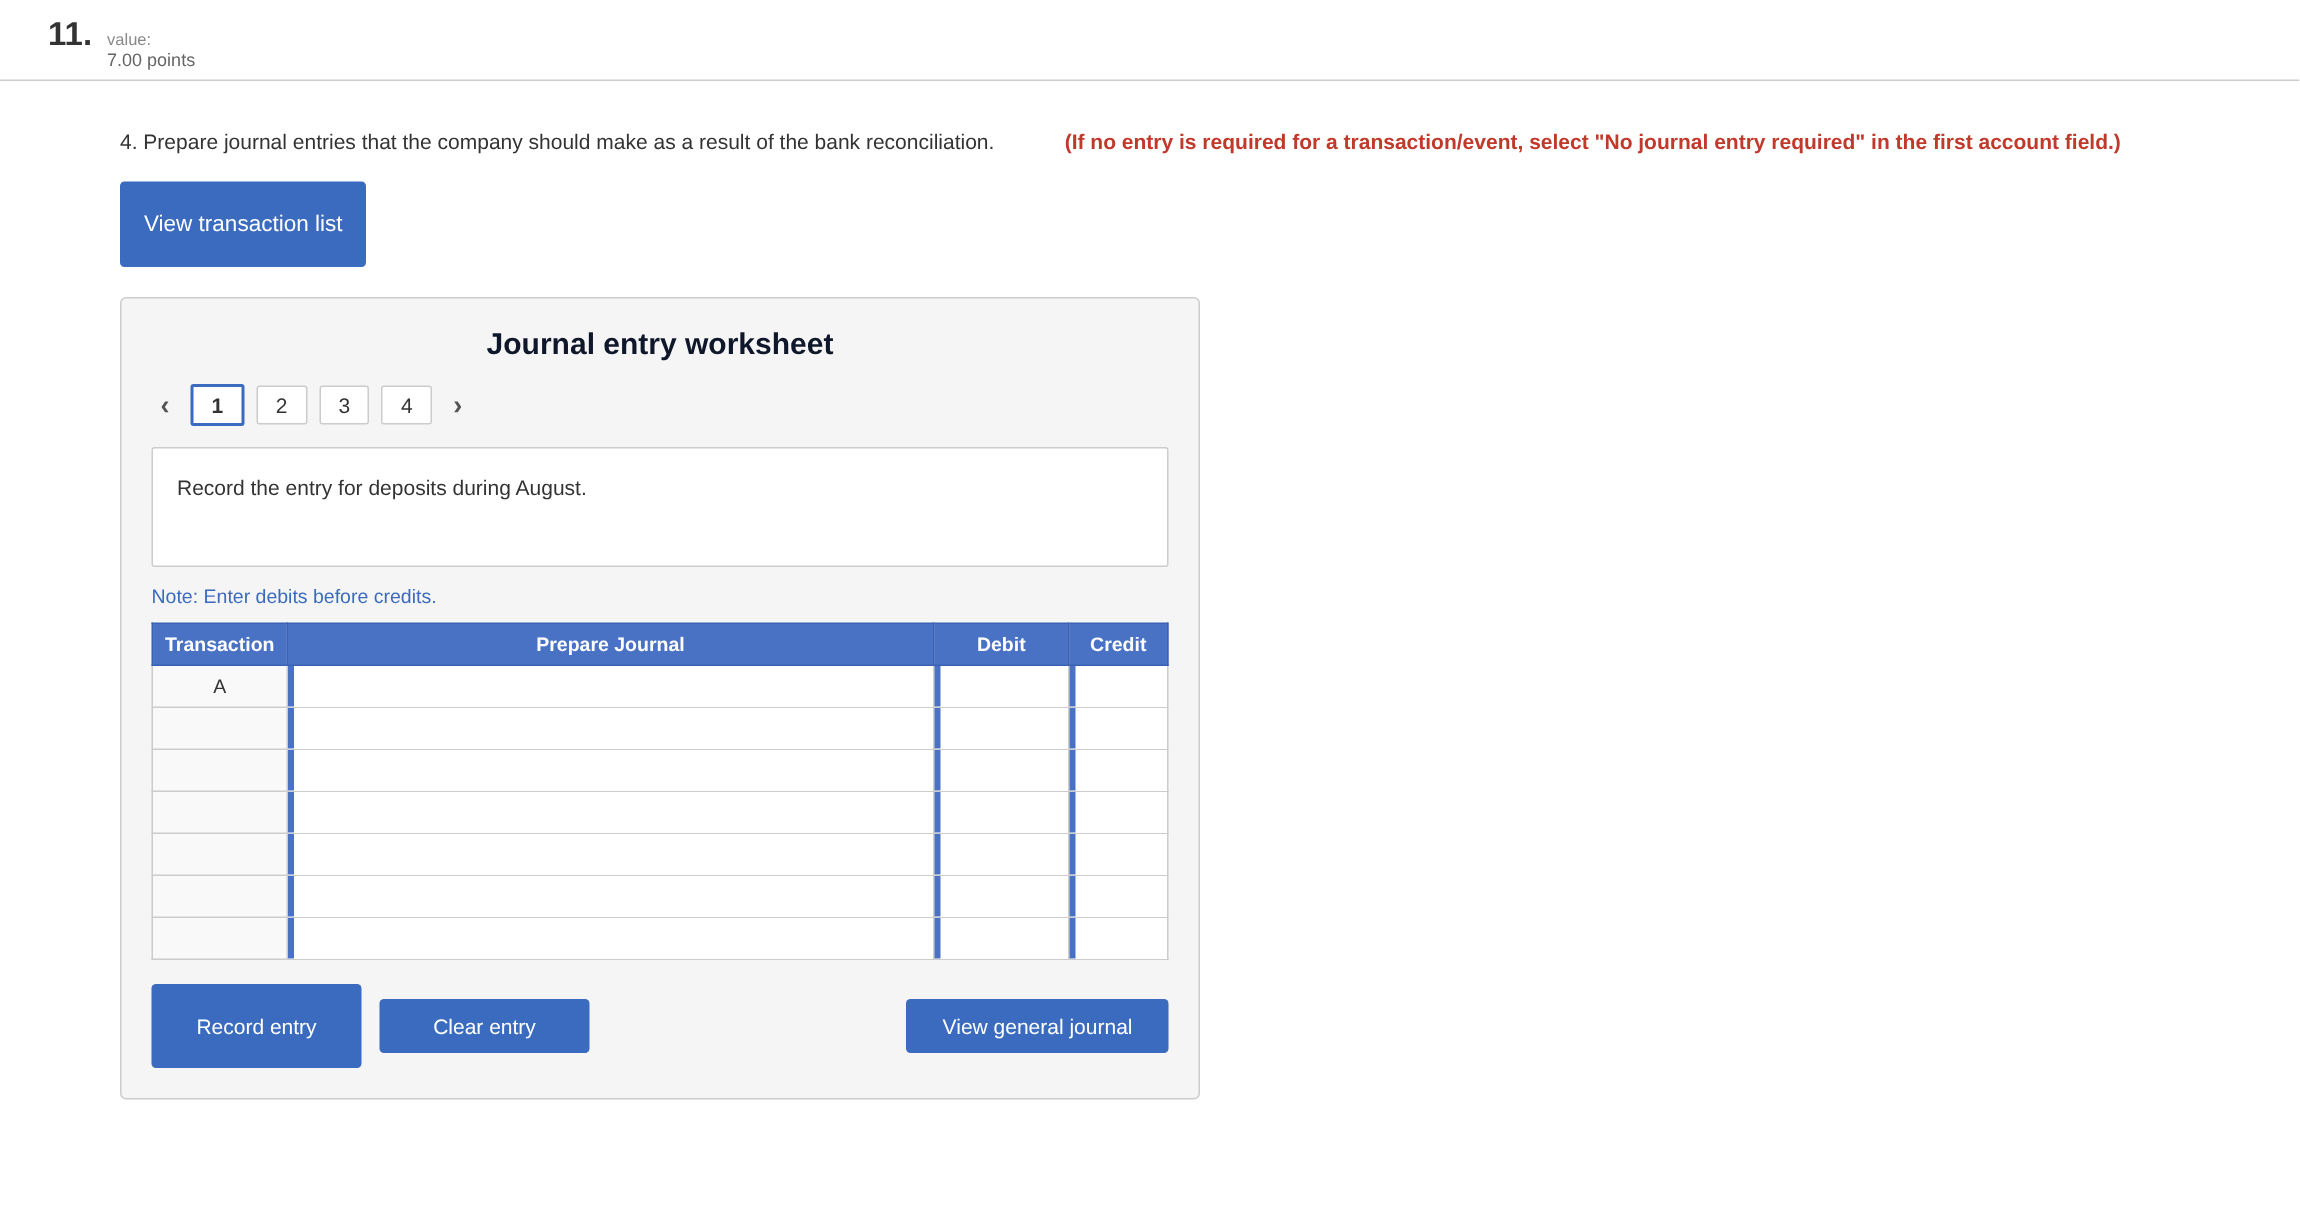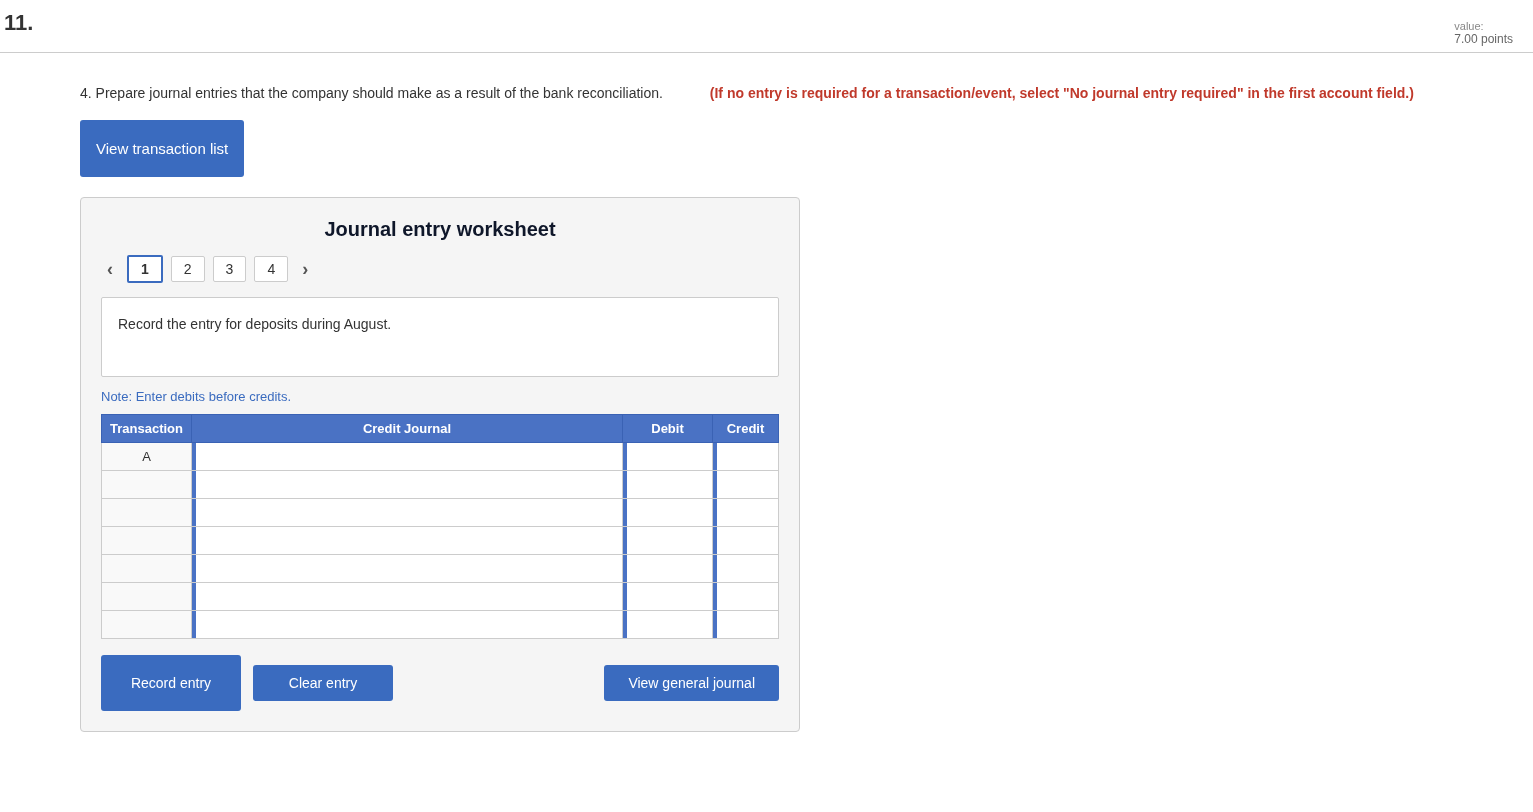--- a/index.html
+++ b/index.html
@@ -5,25 +5,24 @@
     * { box-sizing: border-box; margin: 0; padding: 0; }
     body {
       font-family: Arial, sans-serif;
       font-size: 14px;
       background: #fff;
       color: #333;
       padding: 0;
     }
     .top-bar {
       border-bottom: 1px solid #ccc;
-      padding: 10px 20px 6px 4px;
+      padding: 10px 20px 6px 32px;
       display: flex;
       align-items: baseline;
       gap: 10px;
-      justify-content: space-between;
     }
     .question-number {
       font-size: 22px;
       font-weight: bold;
       color: #333;
     }
     .value-label {
       font-size: 12px;
       color: #666;
       display: flex;
@@ -249,21 +248,21 @@
     <div class="instruction-box">
       <span>Record the entry for deposits during August.</span>
     </div>
 
     <p class="note-text">Note: Enter debits before credits.</p>
 
     <table class="journal-table">
       <thead>
         <tr>
           <th class="col-transaction">Transaction</th>
-          <th class="col-general-journal">Credit Journal</th>
+          <th class="col-general-journal">Prepare Journal</th>
           <th class="col-debit">Debit</th>
           <th class="col-credit">Credit</th>
         </tr>
       </thead>
       <tbody>
         <tr>
           <td class="transaction-cell">A</td>
           <td class="has-indicator"><input type="text" style=""></td>
           <td class="has-indicator"><input type="text" style=""></td>
           <td class="has-indicator"><input type="text" style=""></td>

